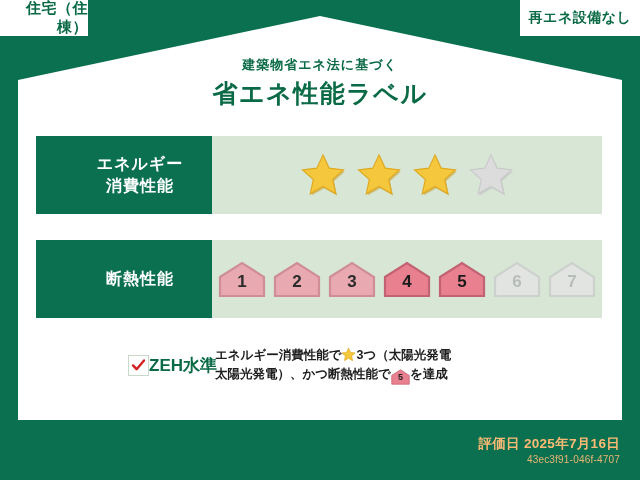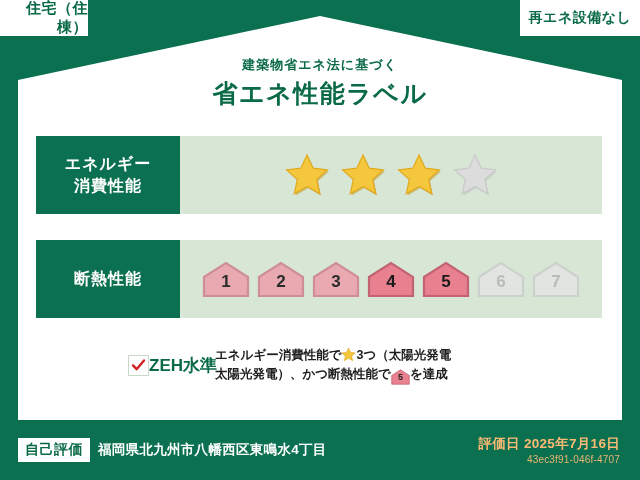--- a/index.html
+++ b/index.html
@@ -40,21 +40,21 @@
   
   .perf-row{
     position:absolute;left:36px;width:566px;height:78px;
     display:flex;z-index:5;
   }
   #row-energy{top:136px;}
   #row-insulation{top:240px;}
   .row-label{
     width:144px;flex:0 0 144px;background:#0a7050;color:#ffffff;
     display:flex;flex-direction:column;align-items:center;justify-content:center;
-    font-weight:bold;font-size:16px;line-height:1.35;letter-spacing:1px;
+    font-weight:bold;font-size:16px;line-height:1.35;letter-spacing:1px;padding-left:32px;
   }
   .row-body{
     flex:1;background:#d7e6d5;display:flex;align-items:center;
     justify-content:center;gap:10px;
   }
 
   
   .star{width:46px;height:46px;display:block;}
 
   
@@ -227,23 +227,19 @@
       </div>
       <div>
         <span>太陽光発電）、かつ断熱性能で</span><span class="inline-badge"><svg width="19" height="16" viewBox="0 0 50 40" preserveAspectRatio="none">
               <path d="M2 16 L25 2 L48 16 L48 38 L2 38 Z" fill="#e8808f" stroke="#c26272" stroke-width="2"></path>
             </svg><i>5</i></span><span>を達成</span>
       </div>
     </div>
   </div>
 
   <div id="footer">
-    <div id="footer-left">
-      <div id="self-eval-badge">自己評価</div>
-      <div id="address">福岡県北九州市八幡西区東鳴水4丁目</div>
-    </div>
     <div id="footer-right">
       <div id="eval-date">評価日 2025年7月16日</div>
       <div id="doc-id">43ec3f91-046f-4707</div>
     </div>
   </div>
 
 </div>
 
 </body></html>

